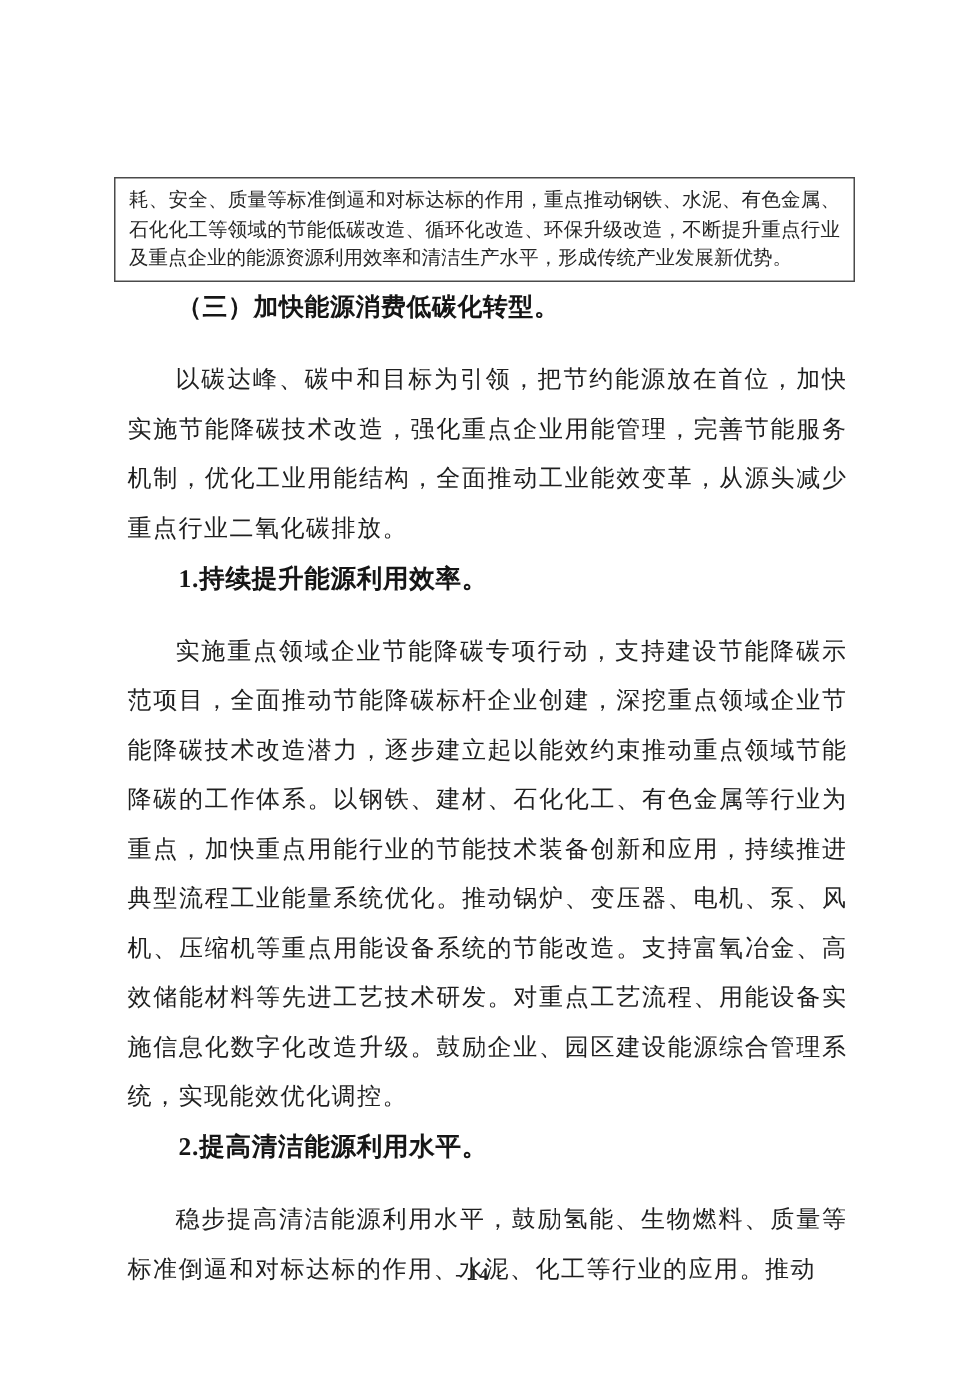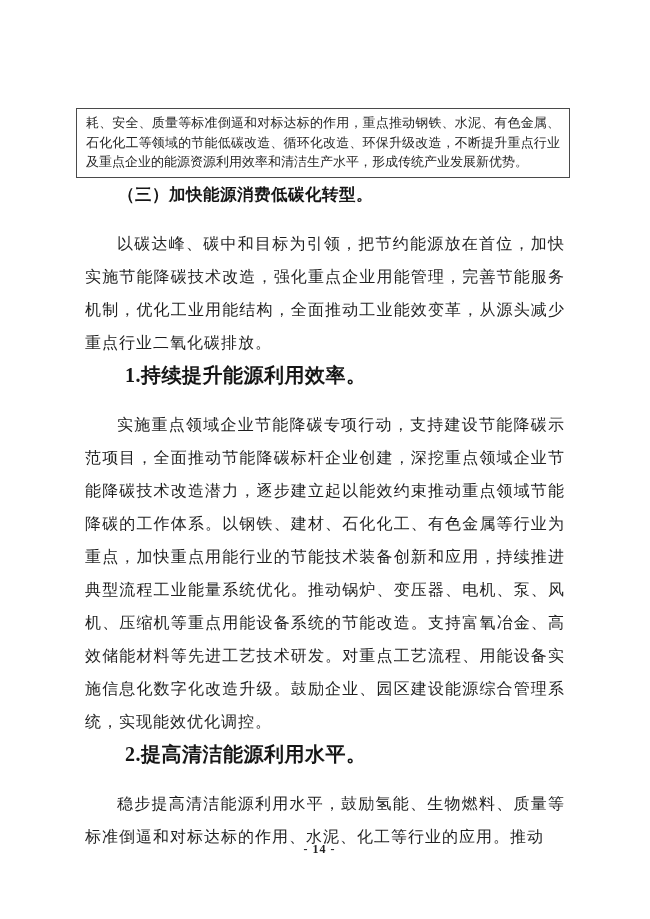--- a/index.html
+++ b/index.html
@@ -24,41 +24,42 @@
   .callout-box {
     width: 494px;
     margin-left: -9px;
     border: 1.5px solid #4a4a4a;
     padding: 4px 9px 5px 9px;
     font-size: 13px;
     line-height: 19.5px;
     text-align: justify;
     color: #262626;
     background: #ffffff;
+    margin-top: 10px;
   }
   .section-heading {
     margin-top: 0;
     font-size: 16.5px;
     font-weight: bold;
     line-height: 33px;
     text-indent: 2em;
     letter-spacing: 0.5px;
     color: #161616;
   }
   .body-para {
     font-size: 16px;
     line-height: 33px;
     text-indent: 2em;
     text-align: justify;
     letter-spacing: 1px;
     color: #1f1f1f;
     margin-top: 16px;
   }
   .sub-heading {
-    font-size: 20px;
+    font-size: 17px;
     font-weight: bold;
     line-height: 33px;
     text-indent: 2em;
     letter-spacing: 0.5px;
     color: #161616;
   }
   .page-footer {
     position: absolute;
     left: 0;
     right: 11px;

